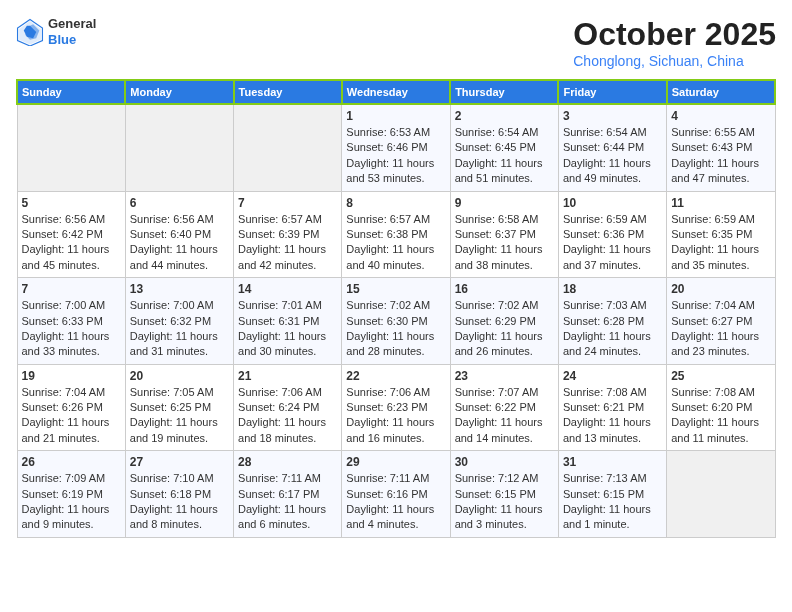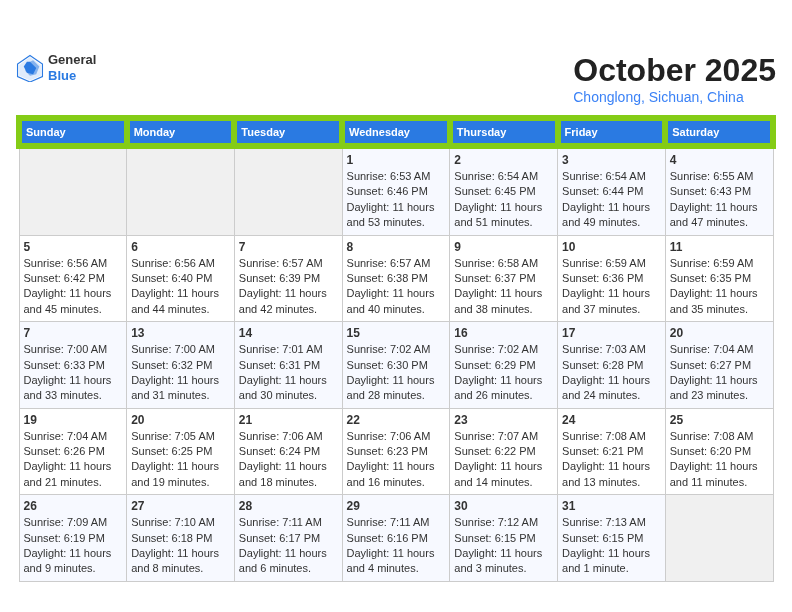--- a/index.html
+++ b/index.html
@@ -8,21 +8,20 @@
       background: #fff;
       width: 792px;
       min-height: 612px;
       padding: 16px;
     }
     .header {
       display: flex;
       justify-content: space-between;
       align-items: flex-start;
       margin-bottom: 10px;
-      margin-top: 36px;
     }
     .logo {
       display: flex;
       align-items: center;
       gap: 4px;
     }
     .logo-text {
       font-size: 13px;
       font-weight: bold;
       line-height: 1.2;
@@ -48,21 +47,21 @@
       border-collapse: collapse;
       font-size: 10.5px;
     }
     thead tr th {
       background-color: #2a7ae2;
       color: #fff;
       padding: 5px 4px;
       text-align: left;
       font-size: 11px;
       font-weight: bold;
-      border: 6px solid #84cc16;
+      border: 2px solid #84cc16;
     }
     tbody tr td {
       border: 1px solid #ccc;
       vertical-align: top;
       padding: 4px 4px;
       height: 80px;
       width: 108px;
       color: #333;
     }
     .day-num {
@@ -148,21 +147,21 @@
         <td><span class="day-num">7</span>
 <span class="day-info">Sunrise: 7:00 AM<br>Sunset: 6:33 PM<br>Daylight: 11 hours and 33 minutes.</span></td>
         <td><span class="day-num">13</span>
 <span class="day-info">Sunrise: 7:00 AM<br>Sunset: 6:32 PM<br>Daylight: 11 hours and 31 minutes.</span></td>
         <td><span class="day-num">14</span>
 <span class="day-info">Sunrise: 7:01 AM<br>Sunset: 6:31 PM<br>Daylight: 11 hours and 30 minutes.</span></td>
         <td><span class="day-num">15</span>
 <span class="day-info">Sunrise: 7:02 AM<br>Sunset: 6:30 PM<br>Daylight: 11 hours and 28 minutes.</span></td>
         <td><span class="day-num">16</span>
 <span class="day-info">Sunrise: 7:02 AM<br>Sunset: 6:29 PM<br>Daylight: 11 hours and 26 minutes.</span></td>
-        <td><span class="day-num">17</span>
+        <td><span class="day-num">18</span>
 <span class="day-info">Sunrise: 7:03 AM<br>Sunset: 6:28 PM<br>Daylight: 11 hours and 24 minutes.</span></td>
         <td><span class="day-num">20</span>
 <span class="day-info">Sunrise: 7:04 AM<br>Sunset: 6:27 PM<br>Daylight: 11 hours and 23 minutes.</span></td>
       </tr>
       <tr>
         <td><span class="day-num">19</span>
 <span class="day-info">Sunrise: 7:04 AM<br>Sunset: 6:26 PM<br>Daylight: 11 hours and 21 minutes.</span></td>
         <td><span class="day-num">20</span>
 <span class="day-info">Sunrise: 7:05 AM<br>Sunset: 6:25 PM<br>Daylight: 11 hours and 19 minutes.</span></td>
         <td><span class="day-num">21</span>

